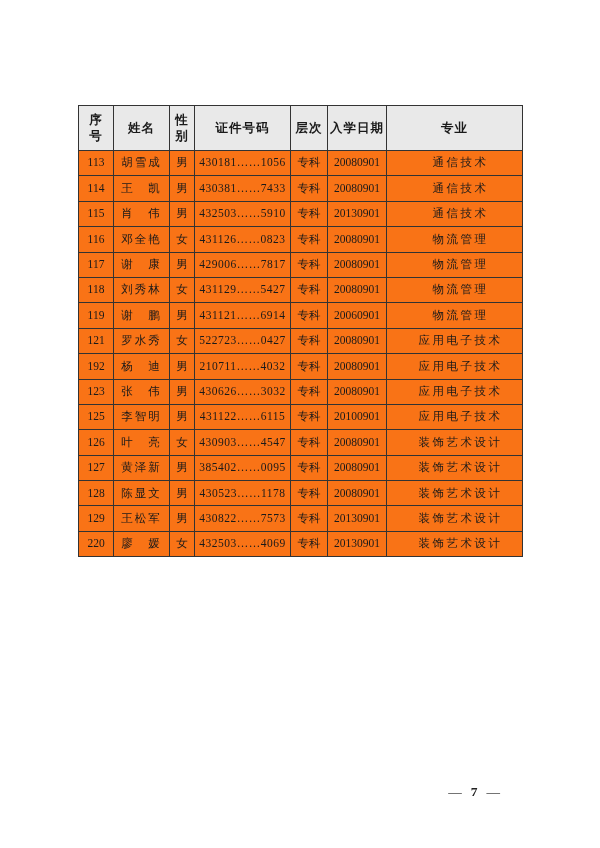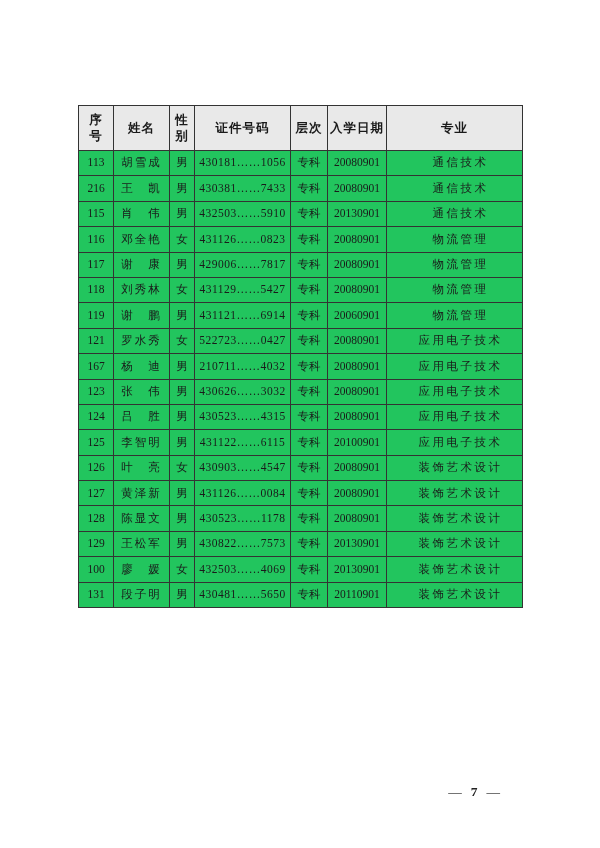--- a/index.html
+++ b/index.html
@@ -24,21 +24,21 @@
     border-collapse: collapse;
     table-layout: fixed;
     width: 444px;
   }
   table.roster th, table.roster td {
     border: 1px solid #333333;
     vertical-align: middle;
     overflow: hidden;
   }
   table.roster thead tr { height: 45px; }
-  table.roster tbody tr { height: 25.4px; background: #22c55e; }
+  table.roster tbody tr { height: 25.4px; background: #f97316; }
   table.roster th {
     background: #e9e9e9;
     font-weight: bold;
     font-size: 12.5px;
     text-align: center;
     white-space: pre-line;
     line-height: 1.3;
     letter-spacing: 1px;
   }
   table.roster td {
@@ -96,21 +96,21 @@
           <tr>
             <td class="c0">113</td>
             <td class="c1">胡雪成</td>
             <td class="c2">男</td>
             <td class="c3">430181……1056</td>
             <td class="c4">专科</td>
             <td class="c5">20080901</td>
             <td class="c6">通信技术</td>
           </tr>
           <tr>
-            <td class="c0">216</td>
+            <td class="c0">114</td>
             <td class="c1">王　凯</td>
             <td class="c2">男</td>
             <td class="c3">430381……7433</td>
             <td class="c4">专科</td>
             <td class="c5">20080901</td>
             <td class="c6">通信技术</td>
           </tr>
           <tr>
             <td class="c0">115</td>
             <td class="c1">肖　伟</td>
@@ -159,47 +159,38 @@
           <tr>
             <td class="c0">121</td>
             <td class="c1">罗水秀</td>
             <td class="c2">女</td>
             <td class="c3">522723……0427</td>
             <td class="c4">专科</td>
             <td class="c5">20080901</td>
             <td class="c6">应用电子技术</td>
           </tr>
           <tr>
-            <td class="c0">167</td>
+            <td class="c0">192</td>
             <td class="c1">杨　迪</td>
             <td class="c2">男</td>
             <td class="c3">210711……4032</td>
             <td class="c4">专科</td>
             <td class="c5">20080901</td>
             <td class="c6">应用电子技术</td>
           </tr>
           <tr>
             <td class="c0">123</td>
             <td class="c1">张　伟</td>
             <td class="c2">男</td>
             <td class="c3">430626……3032</td>
             <td class="c4">专科</td>
             <td class="c5">20080901</td>
             <td class="c6">应用电子技术</td>
           </tr>
           <tr>
-            <td class="c0">124</td>
-            <td class="c1">吕　胜</td>
-            <td class="c2">男</td>
-            <td class="c3">430523……4315</td>
-            <td class="c4">专科</td>
-            <td class="c5">20080901</td>
-            <td class="c6">应用电子技术</td>
-          </tr>
-          <tr>
             <td class="c0">125</td>
             <td class="c1">李智明</td>
             <td class="c2">男</td>
             <td class="c3">431122……6115</td>
             <td class="c4">专科</td>
             <td class="c5">20100901</td>
             <td class="c6">应用电子技术</td>
           </tr>
           <tr>
             <td class="c0">126</td>
@@ -207,21 +198,21 @@
             <td class="c2">女</td>
             <td class="c3">430903……4547</td>
             <td class="c4">专科</td>
             <td class="c5">20080901</td>
             <td class="c6">装饰艺术设计</td>
           </tr>
           <tr>
             <td class="c0">127</td>
             <td class="c1">黄泽新</td>
             <td class="c2">男</td>
-            <td class="c3">431126……0084</td>
+            <td class="c3">385402……0095</td>
             <td class="c4">专科</td>
             <td class="c5">20080901</td>
             <td class="c6">装饰艺术设计</td>
           </tr>
           <tr>
             <td class="c0">128</td>
             <td class="c1">陈显文</td>
             <td class="c2">男</td>
             <td class="c3">430523……1178</td>
             <td class="c4">专科</td>
@@ -231,35 +222,26 @@
           <tr>
             <td class="c0">129</td>
             <td class="c1">王松军</td>
             <td class="c2">男</td>
             <td class="c3">430822……7573</td>
             <td class="c4">专科</td>
             <td class="c5">20130901</td>
             <td class="c6">装饰艺术设计</td>
           </tr>
           <tr>
-            <td class="c0">100</td>
+            <td class="c0">220</td>
             <td class="c1">廖　媛</td>
             <td class="c2">女</td>
             <td class="c3">432503……4069</td>
             <td class="c4">专科</td>
             <td class="c5">20130901</td>
-            <td class="c6">装饰艺术设计</td>
-          </tr>
-          <tr>
-            <td class="c0">131</td>
-            <td class="c1">段子明</td>
-            <td class="c2">男</td>
-            <td class="c3">430481……5650</td>
-            <td class="c4">专科</td>
-            <td class="c5">20110901</td>
             <td class="c6">装饰艺术设计</td>
           </tr>
         </tbody>
     </table>
   </div>
 
   <div class="footer">
     <span class="dash">—</span><span class="page-num">7</span><span class="dash">—</span>
   </div>
 

